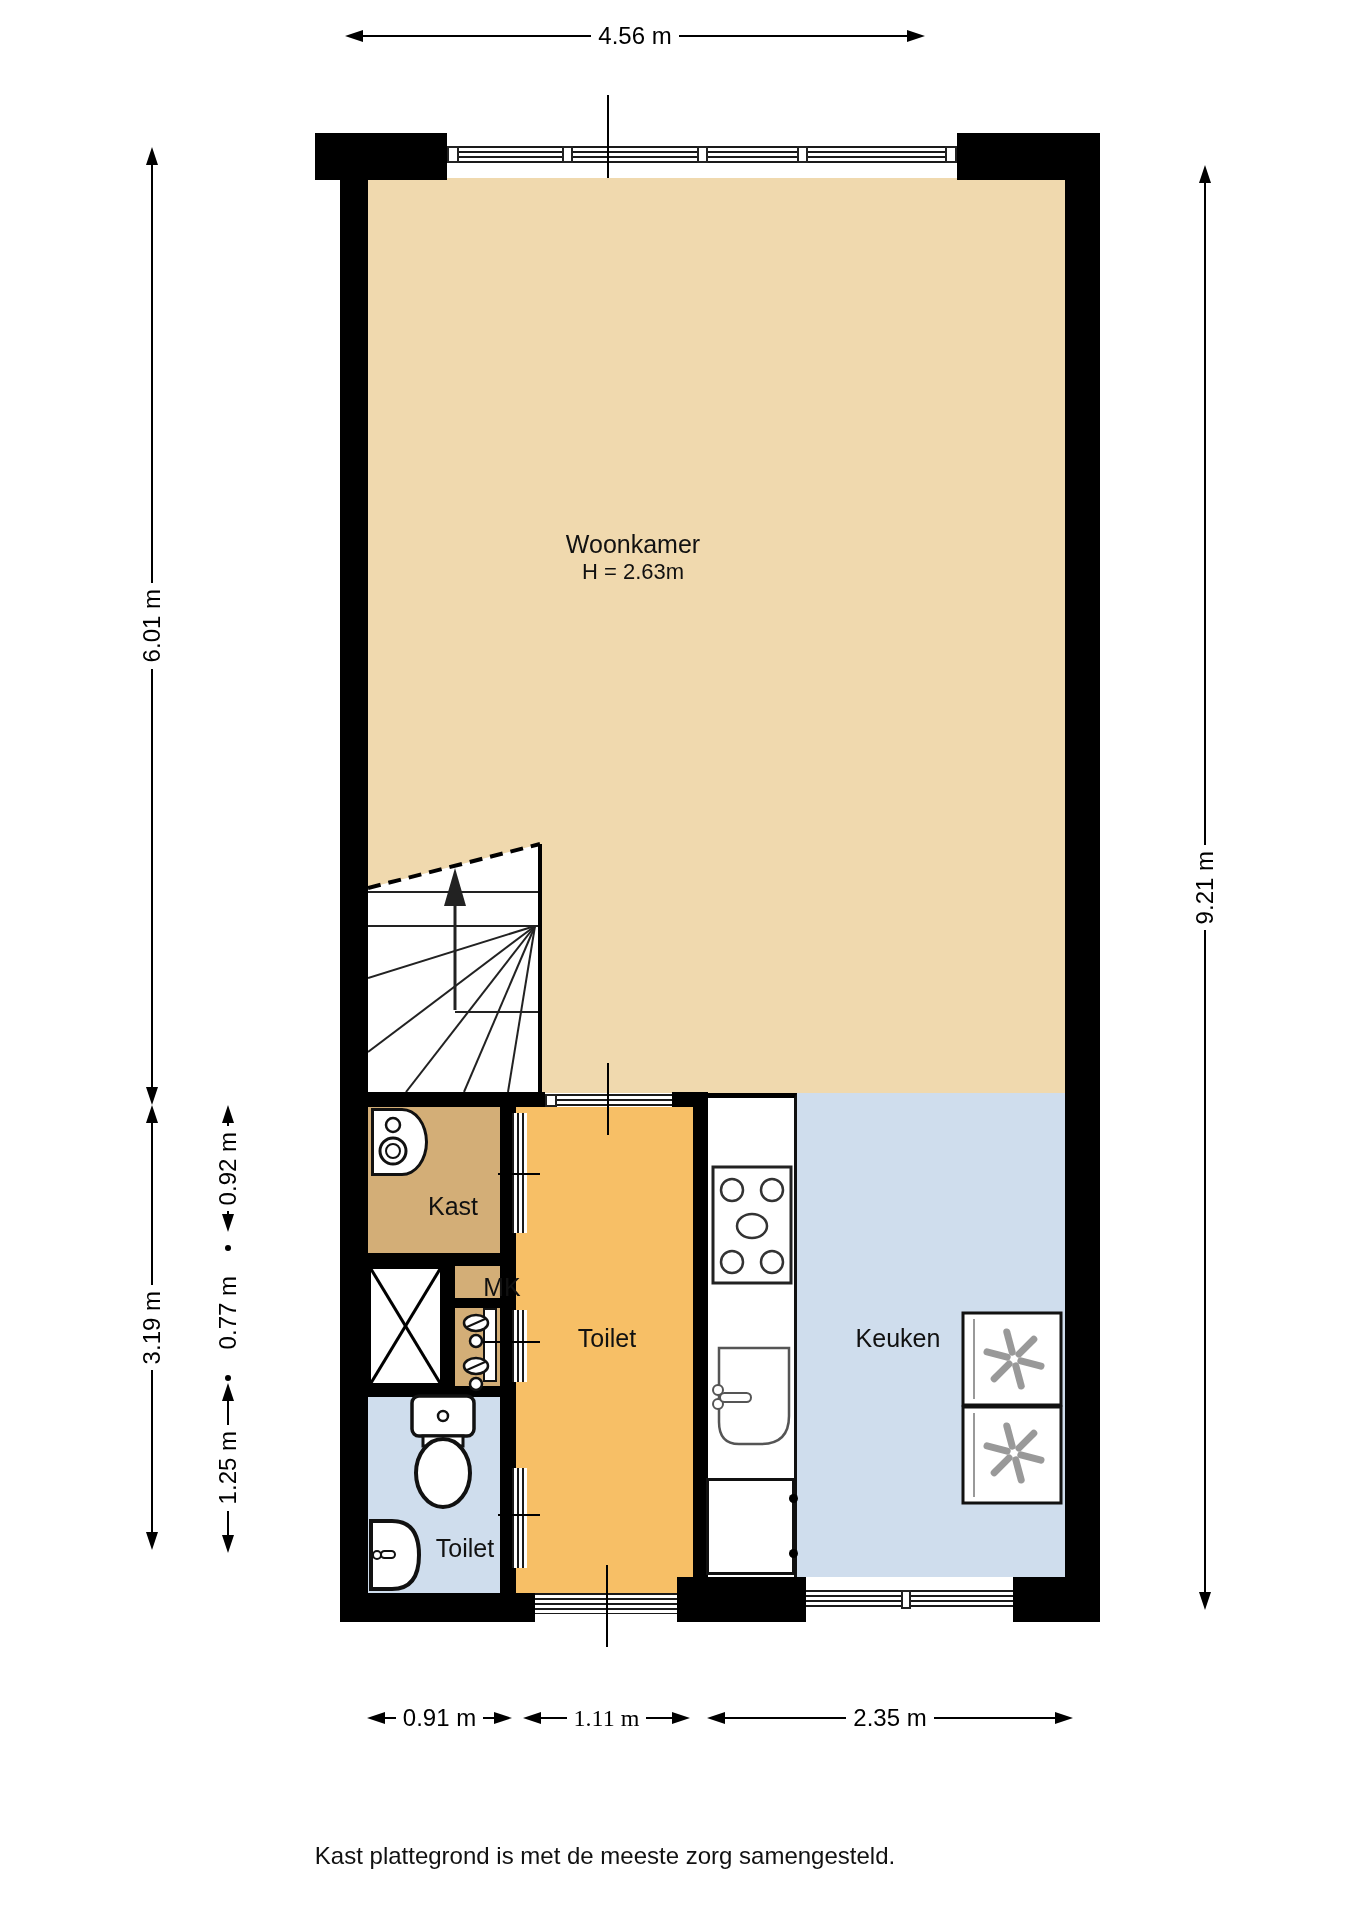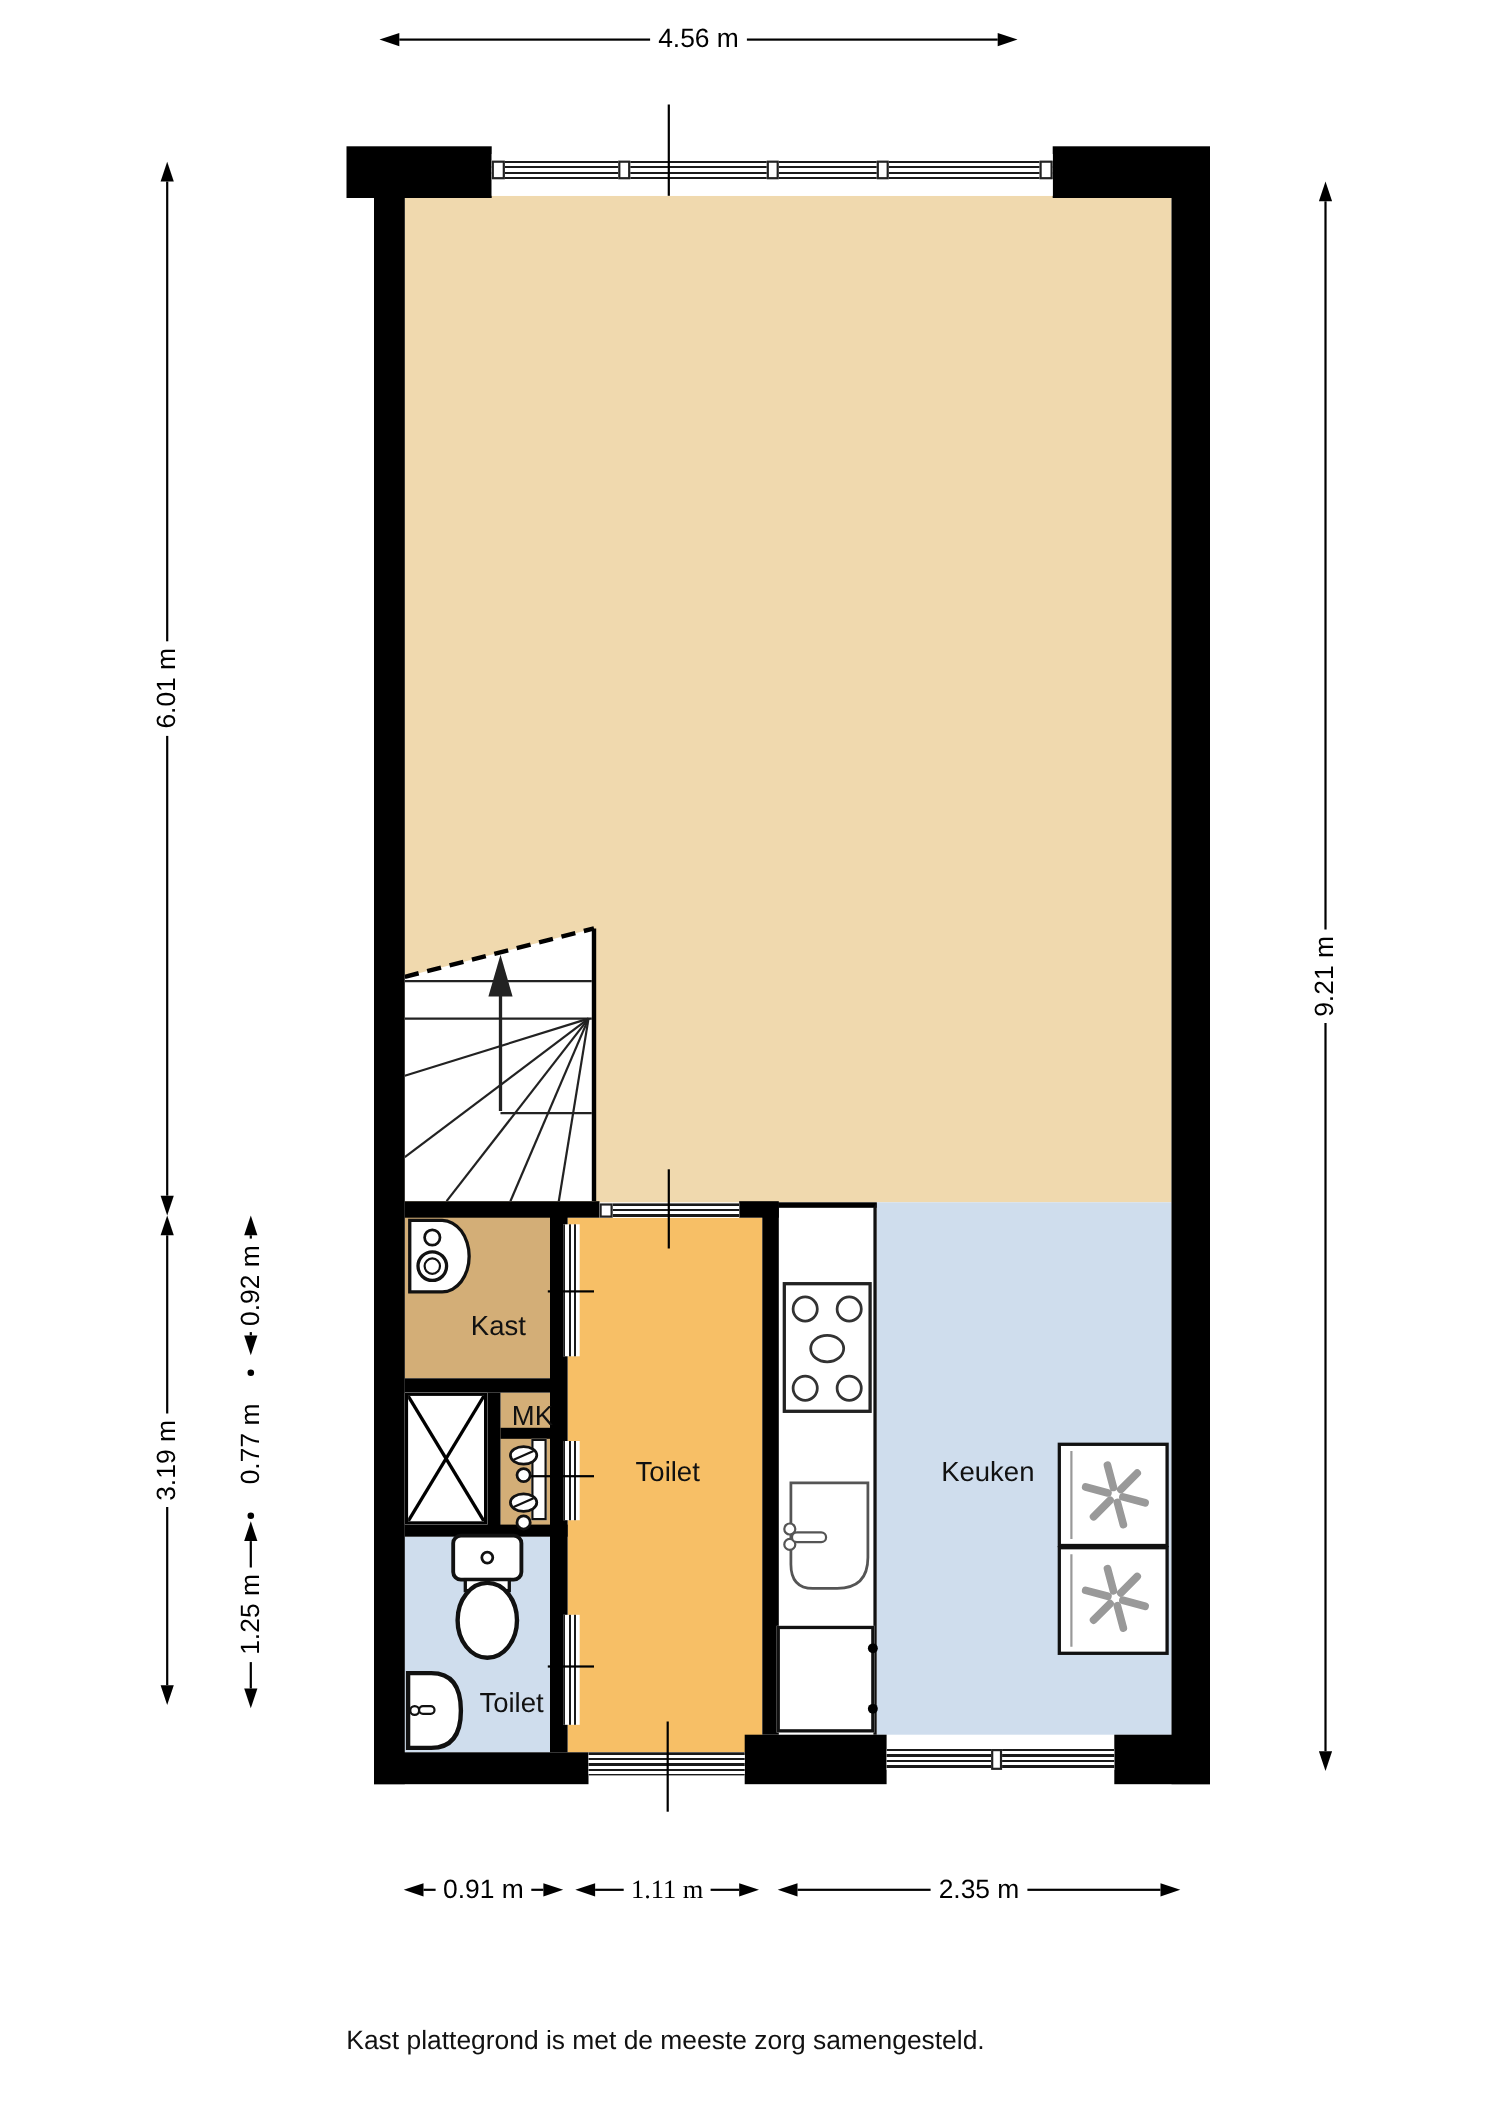--- a/index.html
+++ b/index.html
@@ -191,22 +191,26 @@
         <line x1="51.2" y1="135.2" x2="45.8" y2="115"></line>
         <line x1="57.9" y1="137.1" x2="72.8" y2="122.2"></line>
       </g>
     </svg>
   </div>
 
   <div class="whitebox" style="left:706px;top:1478px;width:89px;height:97px;"></div>
   <div class="hinge" style="left:789px;top:1494px;"></div>
   <div class="hinge" style="left:789px;top:1549px;"></div>
 
+  <div class="rlabel" style="left:483px;top:530px;width:300px;">
+    <div>Woonkamer</div>
+    <div class="sub">H = 2.63m</div>
+  </div>
   <div class="rlabel" style="left:393px;top:1192px;width:120px;">Kast</div>
-  <div class="rlabel" style="left:444px;top:1273px;width:80px;">MK</div>
+  <div class="rlabel" style="left:462px;top:1273px;width:80px;">MK</div>
   <div class="rlabel" style="left:527px;top:1324px;width:160px;">Toilet</div>
   <div class="rlabel" style="left:395px;top:1534px;width:140px;">Toilet</div>
   <div class="rlabel" style="left:818px;top:1324px;width:160px;">Keuken</div>
 
   <div class="dimh" style="left:345px;top:23px;width:580px;height:26px;">
     <div class="ah-l"></div>
     <div class="hline"></div>
     <span class="dlbl">4.56 m</span>
     <div class="hline"></div>
     <div class="ah-r"></div>

